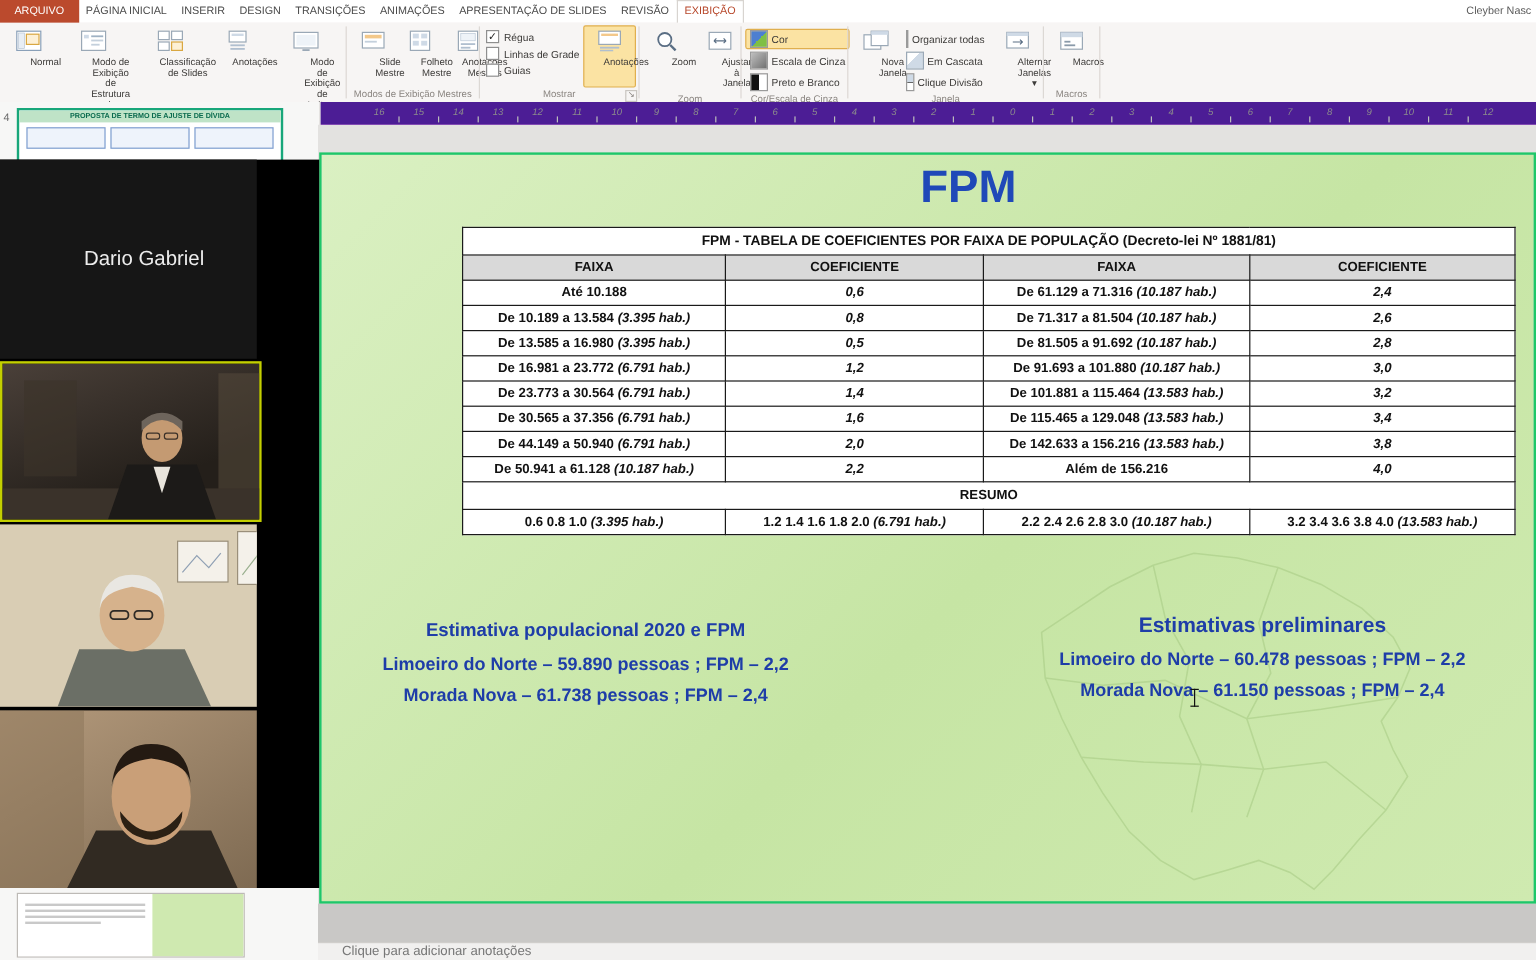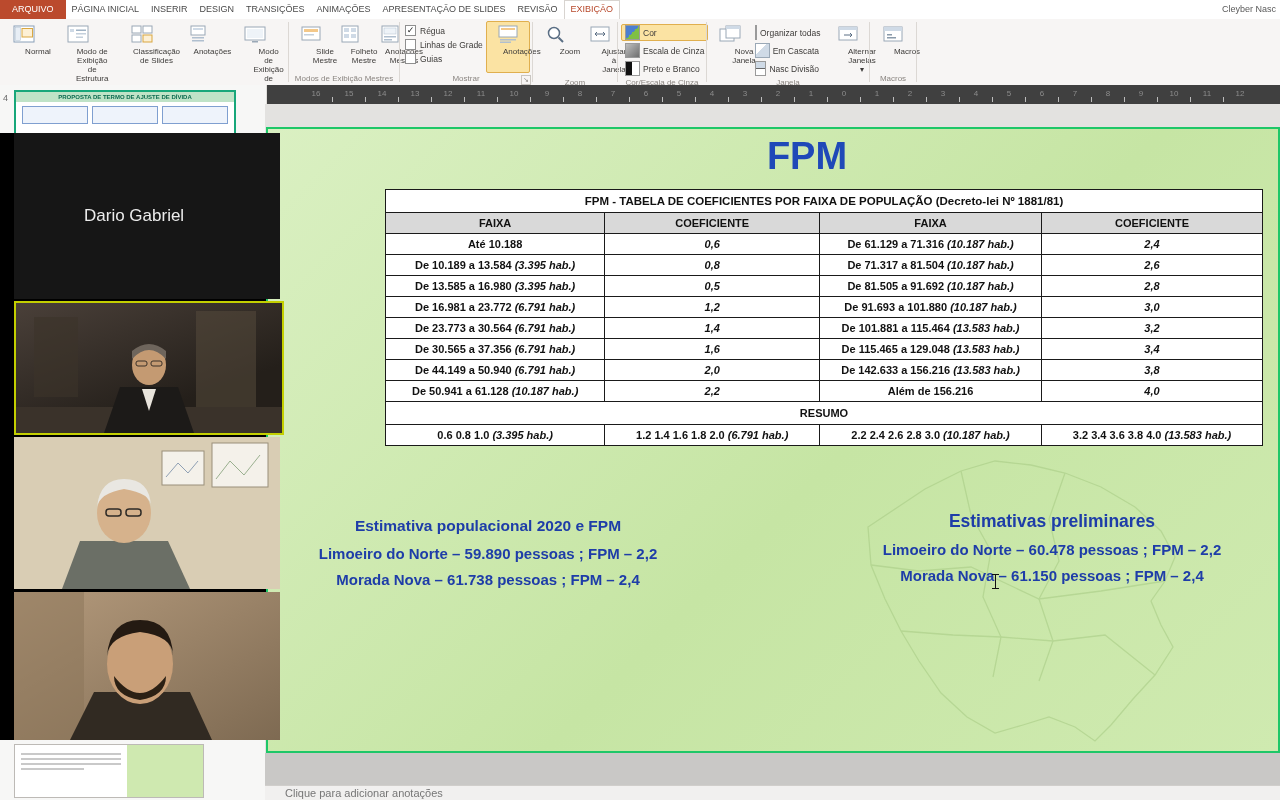--- a/index.html
+++ b/index.html
@@ -26,21 +26,21 @@
   .sbtn{display:flex;align-items:center;gap:3px;font-size:8.5px;color:#3d3b39;height:15px;padding:0 3px;border:1px solid transparent;border-radius:2px;white-space:nowrap;}
   .sbtn.hl{background:#fbe3a3;border-color:#e0af4e;}
   .cbcol{display:flex;flex-direction:column;gap:3px;padding:4px 2px 0 2px;}
   .cbrow{display:flex;align-items:center;gap:4px;font-size:8.5px;color:#3d3b39;white-space:nowrap;}
   .cb{width:9px;height:9px;border:1px solid #8f8f8f;background:#fff;font-size:9px;line-height:8px;text-align:center;color:#222;}
   .launcher{position:absolute;right:1px;top:2px;font-size:7px;color:#8a8580;border:1px solid #c9c5c0;width:8px;height:8px;line-height:7px;}
   .csq{width:13px;height:13px;border:1px solid #9a9a9a;}
   .ic{display:block;}
 
   
-  .ruler{position:absolute;left:265px;top:85px;width:1015px;height:19px;background:#404040;border-bottom:1px solid #d946ef;overflow:hidden;}
+  .ruler{position:absolute;left:265px;top:85px;width:1015px;height:19px;background:#4c1d95;border-bottom:1px solid #d946ef;overflow:hidden;font-style:italic;}
   .rnum{position:absolute;top:4px;width:14px;text-align:center;font-size:8px;color:#8c8c8c;}
   .rtick{position:absolute;bottom:2px;width:1px;height:5px;background:#bdbdbd;}
 
   
   .left-panel{position:absolute;left:0;top:85px;width:266px;height:715px;background:#f7f7f6;border-right:1px solid #e0dedb;}
   .thumb-num{position:absolute;left:3px;top:8px;font-size:9px;color:#6a6a6a;}
   .thumb4{position:absolute;left:14px;top:5px;width:218px;height:140px;border:2px solid #18a77a;background:#fff;overflow:hidden;}
   .thumb-title{background:#bfe3c7;color:#0a6b4f;font-size:6px;font-weight:bold;text-align:center;padding:2px 1px;}
   .thumb-boxes{display:flex;gap:4px;padding:4px 6px;}
   .tb{flex:1;height:16px;border:1px solid #7f9fd0;background:#eef3fb;}
@@ -69,21 +69,21 @@
   .block-left .bl{margin-bottom:9px;}
   .block-right{position:absolute;left:588px;top:382px;width:392px;text-align:center;color:#1e3da8;font-weight:bold;font-size:15px;}
   .block-right .bt{font-size:17.5px;margin-bottom:9px;}
   .block-right .bl{margin-bottom:9px;}
 
   
   .notes-bar{position:absolute;left:265px;top:785px;width:1015px;height:15px;background:#f1f0ef;border-top:1px solid #d0cecb;font-size:11px;color:#767676;line-height:15px;padding-left:20px;box-sizing:border-box;}
 
   
   .overlay{position:absolute;left:0;top:133px;width:266px;height:607px;background:#000;z-index:10;}
-  .tile{position:absolute;left:0;width:266px;overflow:hidden;margin-left:14px;}
+  .tile{position:absolute;left:0;width:214px;overflow:hidden;}
   .name-tile{top:0;height:166px;background:#161616;display:flex;align-items:center;}
   .name-tile span{color:#ececec;font-size:17px;padding-left:70px;}
   .v1{top:168px;height:130px;border:2px solid #c3cf00;box-sizing:content-box;background:linear-gradient(160deg,#4a4039,#241f1a 70%);}
   .v2{top:304px;height:152px;background:#d9cdb4;}
   .v3{top:459px;height:148px;background:linear-gradient(150deg,#b49a7c,#7e6a52);}
   .tile svg{position:absolute;left:0;top:0;}
 
   .cursor{position:absolute;left:991px;top:574px;width:9px;height:15px;z-index:20;}
   .cursor:before{content:"";position:absolute;left:4px;top:0;width:1px;height:15px;background:#111;}
   .cursor:after{content:"";position:absolute;left:1px;top:0;width:7px;height:1px;background:#111;box-shadow:0 14px 0 #111;}
@@ -279,21 +279,21 @@
           <div class="sbtn">
               <span class="csq" style="background:linear-gradient(90deg,#cfdae6 0 48%,#fff 48% 52%,#cfdae6 52% 100%);"></span>
               <span>Organizar todas</span>
             </div>
           <div class="sbtn">
               <span class="csq" style="background:linear-gradient(135deg,#fff 0 40%,#cfdae6 40% 100%);border-color:#9aa8b6;"></span>
               <span>Em Cascata</span>
             </div>
           <div class="sbtn">
               <span class="csq" style="background:linear-gradient(180deg,#cfdae6 0 48%,#666 48% 52%,#fff 52% 100%);"></span>
-              <span>Nasc Divisão</span>
+              <span>Clique Divisão</span>
             </div>
         </div>
         <div class="btn" style="width:44px">
           <span class="ic"><svg width="22" height="18">
                 <rect x="2" y="2" width="18" height="13" fill="#fff" stroke="#9aa8b6"></rect>
                 <rect x="2" y="2" width="18" height="3" fill="#cfdae6"></rect>
                 <path d="M7 10h8M13 8l2 2-2 2" stroke="#5a6e84" fill="none"></path>
               </svg></span>
           <span class="lbl"><span>Alternar Janelas</span> ▾</span>
         </div>

